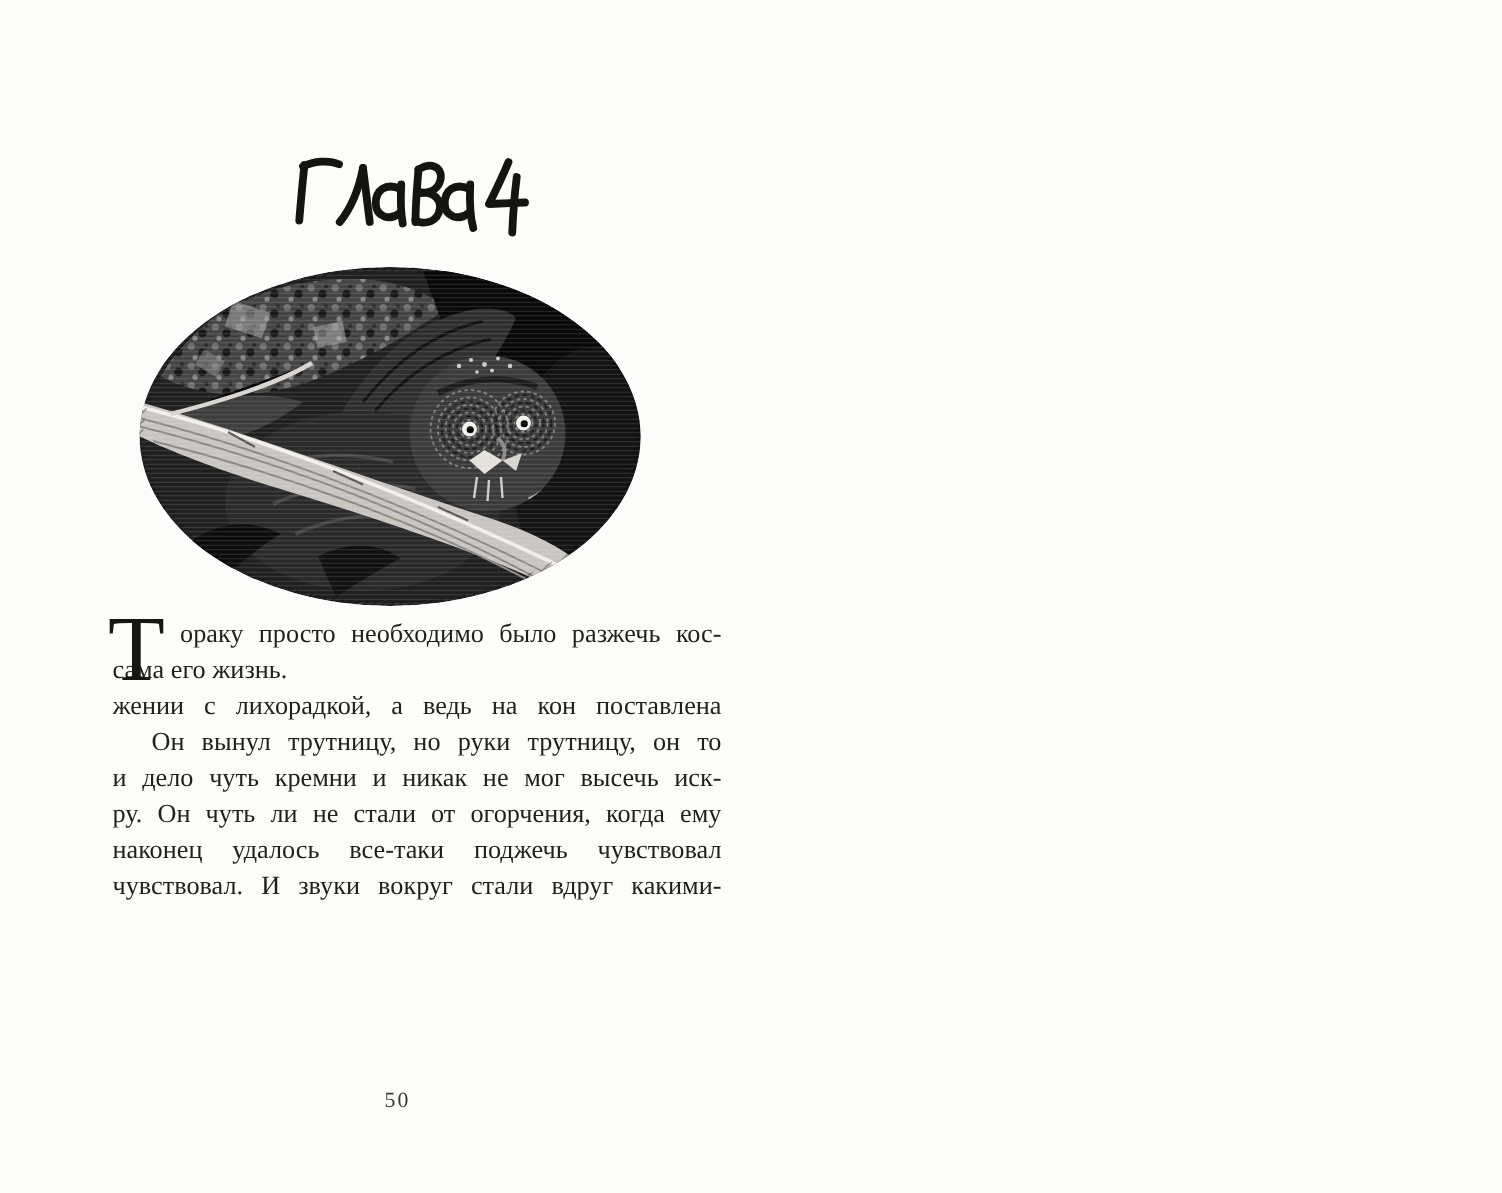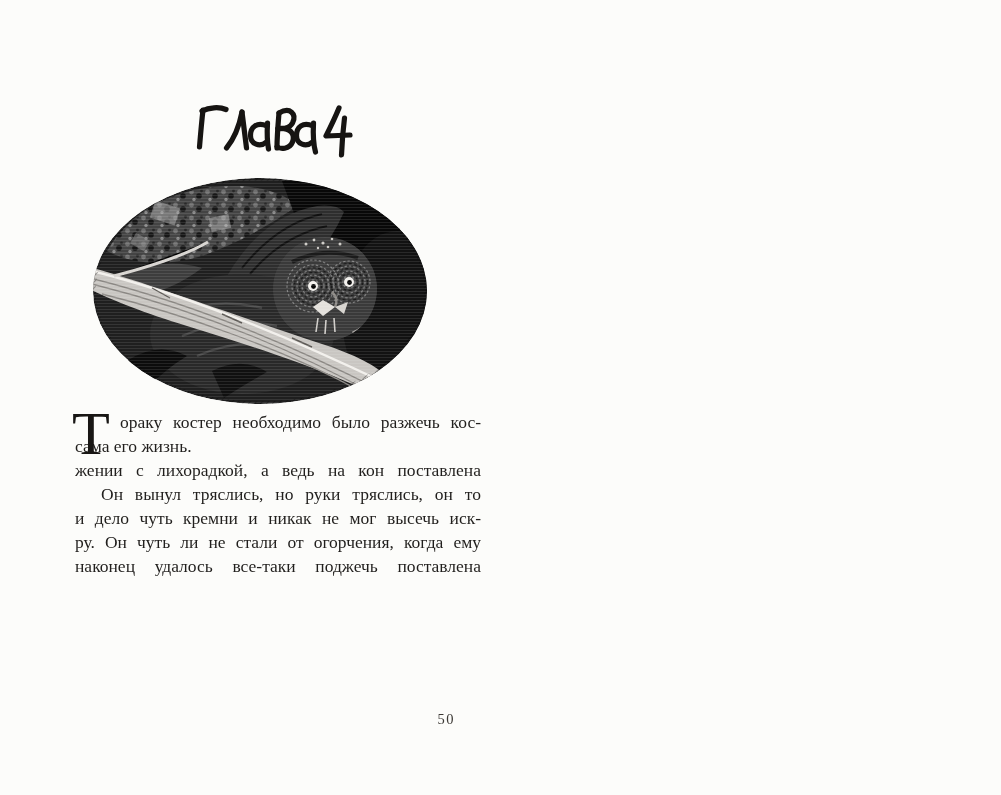--- a/index.html
+++ b/index.html
@@ -36,23 +36,23 @@
   .line.last{text-align-last:left;}
   .line.indent{text-indent:26px;}
   .para.has-drop .line.drop-inset{padding-left:45px;}
   .dropcap{
     position:absolute;left:-3px;top:0px;
     font-family:"Liberation Serif", serif;
     font-size:62px;line-height:47px;color:#181614;
   }
 
   .page-number{
-    position:absolute;top:711px;
+    position:absolute;top:726px;
     font-size:14.5px;color:#3b3834;letter-spacing:1.5px;
-    text-align:right;
+    text-align:center;
   }
   #left-pagenum{left:75px;width:380px;}
 </style>
 </head>
 <body>
 
 <div class="spread">
 
   <section class="page left">
 
@@ -183,31 +183,32 @@
 
           <rect x="0" y="0" width="336" height="230" fill="url(#engrave)"></rect>
           <ellipse cx="168" cy="115" rx="166" ry="112" fill="none" stroke="url(#hatch)" stroke-width="3" opacity="0.6"></ellipse>
         </g>
       </svg>
     </div>
 
     <div class="text-block" id="left-text">
         <div class="para has-drop">
           <span class="dropcap">Т</span>
-          <div class="line drop-inset">ораку костер необходимо было разжечь кос-</div>
+          <div class="line drop-inset">ораку просто необходимо было разжечь кос-</div>
           <div class="line last">сама его жизнь.</div>
           <div class="line">жении с лихорадкой, а ведь на кон поставлена</div>
         </div>
         <div class="para">
-          <div class="line indent">Он вынул тряслись, но руки тряслись, он то</div>
+          <div class="line indent">Он вынул трутницу, но руки трутницу, он то</div>
           <div class="line">и дело чуть кремни и никак не мог высечь иск-</div>
           <div class="line">ру. Он чуть ли не стали от огорчения, когда ему</div>
-          <div class="line">наконец удалось все-таки поджечь поставлена</div>
+          <div class="line">наконец удалось все-таки поджечь чувствовал</div>
         </div>
         <div class="para">
+          <div class="line">чувствовал. И звуки вокруг стали вдруг какими-</div>
         </div>
       </div>
 
     <div class="page-number" id="left-pagenum">50</div>
   </section>
 
   <section class="page right">
     
 
     

